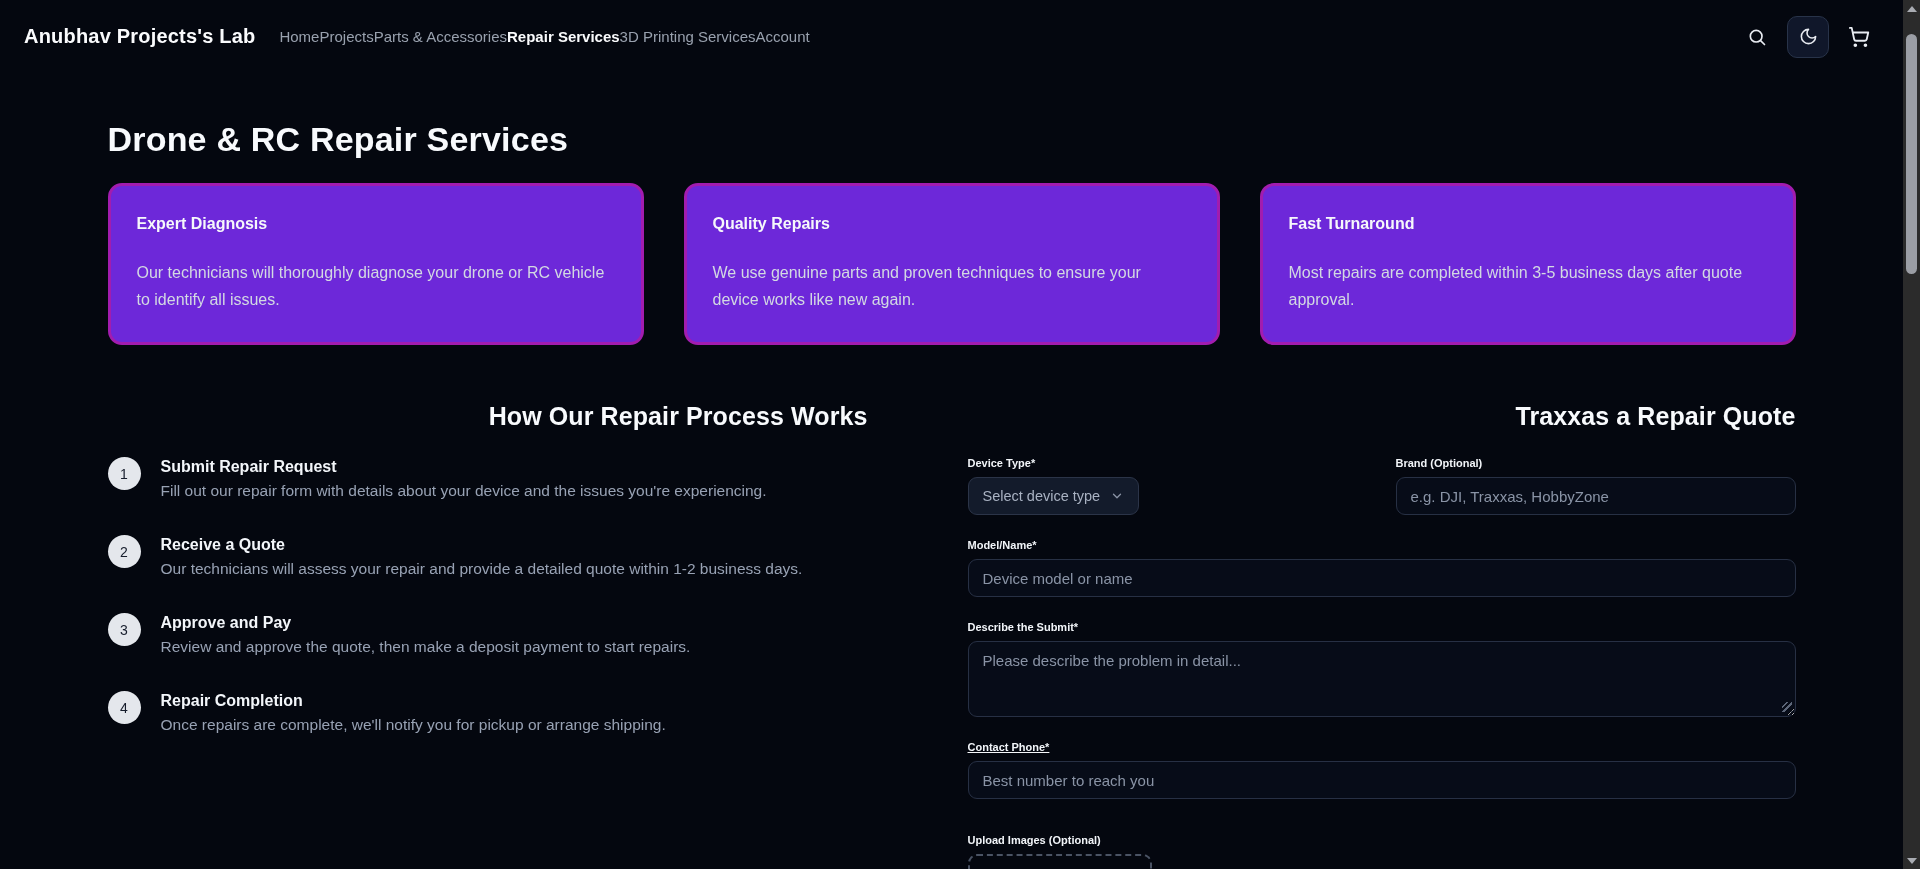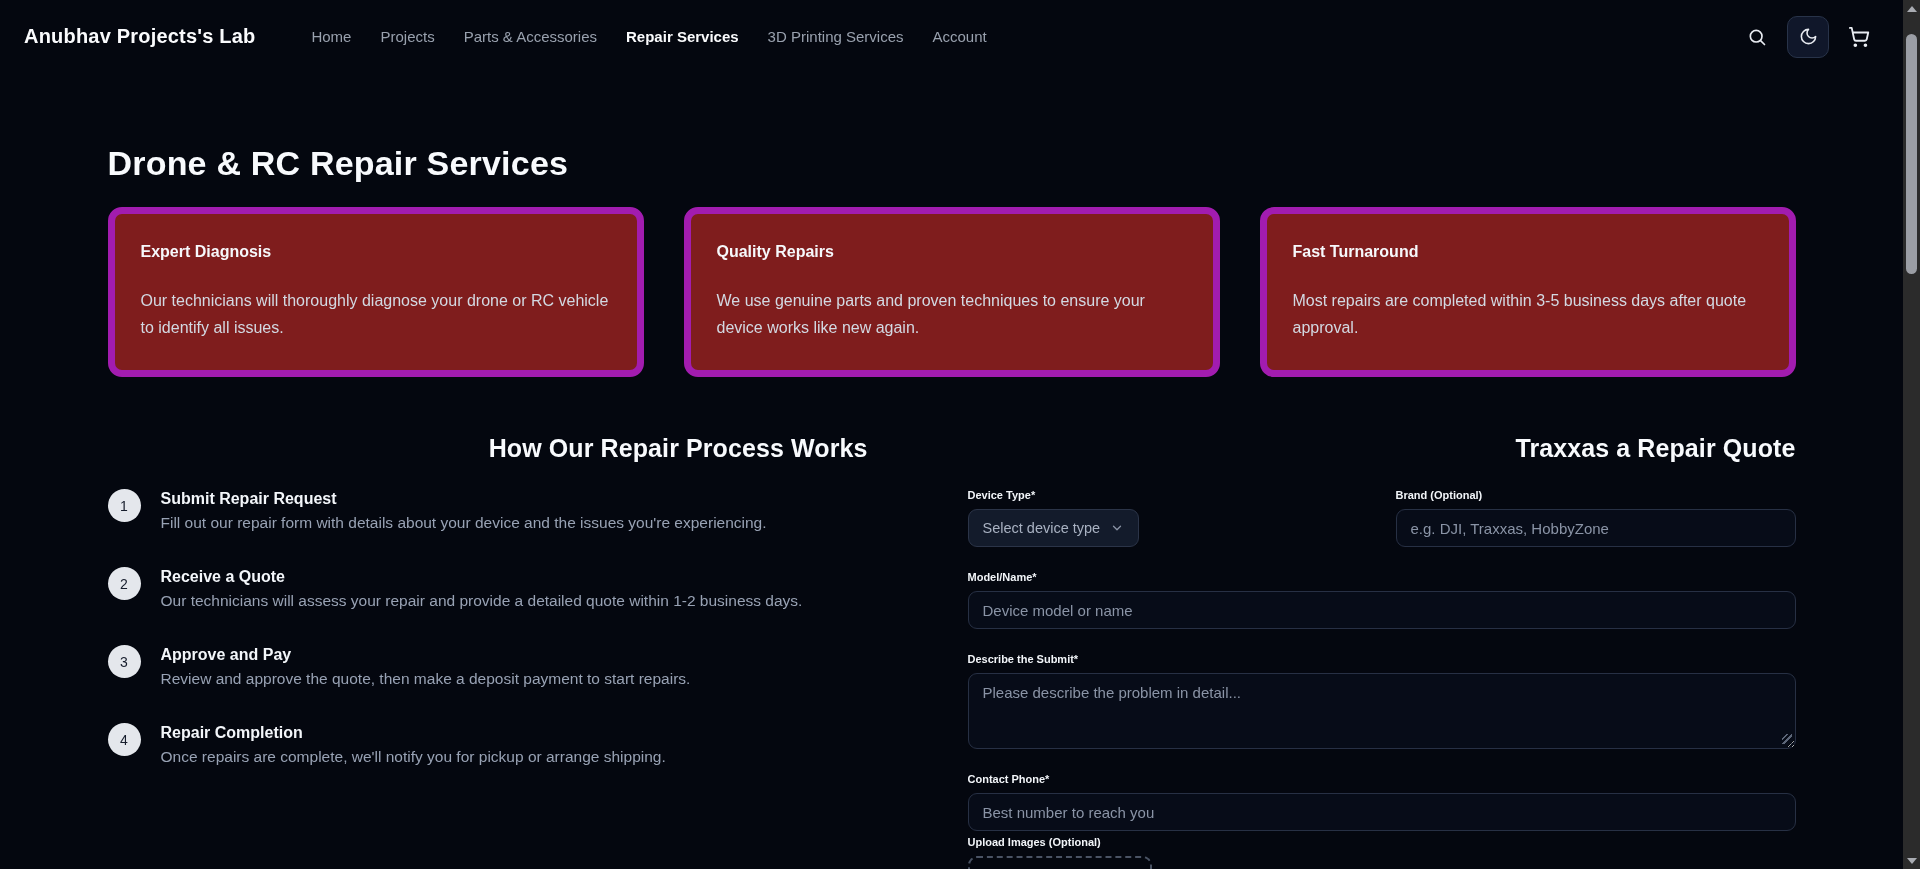--- a/index.html
+++ b/index.html
@@ -13,21 +13,21 @@
   .page { width: 1903px; height: 869px; overflow: hidden; }
 
   
   .nav {
     height: 73px;
     display: flex;
     align-items: center;
     padding: 0 26px 0 24px;
   }
   .brand { font-size: 20px; font-weight: 700; color: #fafbfd; letter-spacing: .2px; white-space: nowrap; }
-  .nav-links { display: flex; align-items: center; list-style: none; margin-left: 56px; gap: 29px; }
+  .nav-links { display: flex; align-items: center; list-style: none; margin-left: 24px; }
   .nav-links a {
     text-decoration: none;
     font-size: 15px;
     color: #99a1ae;
     white-space: nowrap;
   }
   .nav-links a.active { color: #fafbfd; font-weight: 700; }
   .nav-spacer { flex: 1; }
   .nav-actions { display: flex; align-items: center; gap: 12px; }
   .icon-btn {
@@ -42,37 +42,37 @@
     border-radius: 10px;
     cursor: pointer;
     display: flex; align-items: center; justify-content: center;
     color: #e8ebf1;
   }
   .icon-btn svg, .theme-btn svg { display: block; }
 
   
   .container { width: 1688px; margin: 0 auto; }
   .page-title {
-    margin-top: 71px;
+    margin-top: 47px;
     font-size: 34px;
     font-weight: 700;
     color: #f8fafd;
     letter-spacing: .2px;
   }
 
   
   .features {
     margin-top: 24px;
     display: grid;
     grid-template-columns: repeat(3, 1fr);
     gap: 40px;
   }
   .card {
-    background: #7f1d1d;
-    border: 7px solid #a21caf;
+    background: #6d28d9;
+    border: 3px solid #a21caf;
     border-radius: 14px;
     padding: 29px 26px;
     min-height: 160px;
   }
   .card h3 { font-size: 16px; font-weight: 700; color: #f6f8fb; margin-bottom: 26px; }
   .card p { font-size: 16px; line-height: 27px; color: #d3d9e2; }
 
   
   .two-col {
     margin-top: 57px;
@@ -329,21 +329,21 @@
           </div>
 
           <div class="form-group">
             <label class="form-label">Describe the Submit*</label>
             <div class="area-wrap">
               <textarea class="area-input" placeholder="Please describe the problem in detail..." style=""></textarea>
               <div class="resize-grip"></div>
             </div>
           </div>
 
-          <div class="form-group" style="margin-bottom: 5px;">
+          <div class="form-group" style="margin-bottom: 35px; text-decoration: underline;">
             <label class="form-label">Contact Phone*</label>
             <input class="text-input" type="text" placeholder="Best number to reach you" style="">
           </div>
 
           <div class="form-group upload-group">
             <label class="form-label">Upload Images (Optional)</label>
             <div class="upload-box"></div>
           </div>
         </div>
 

